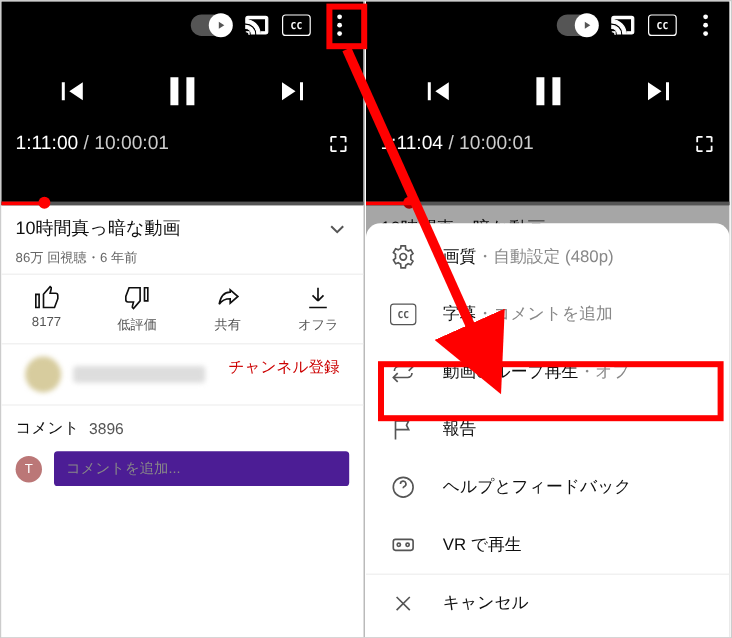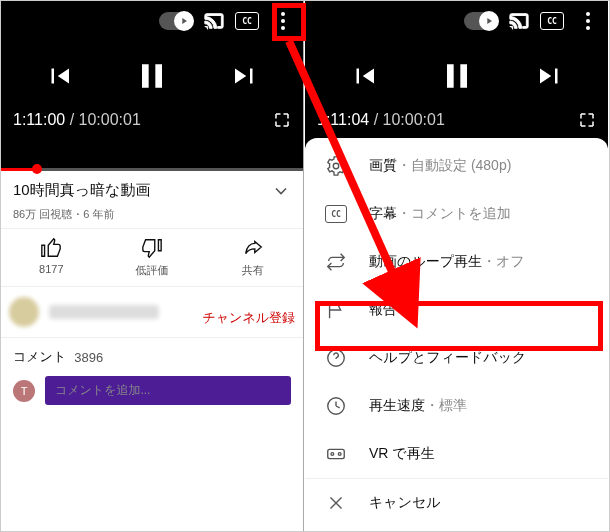--- a/index.html
+++ b/index.html
@@ -39,21 +39,21 @@
   .meta .row1{display:flex;align-items:flex-start;justify-content:space-between;gap:40px;}
   .meta .title{font-size:15px;}
   .meta .chev svg{width:20px;height:20px;stroke:#555;fill:none;stroke-width:2;}
   .meta .sub{font-size:11px;color:#666;margin-top:3px;}
 
   .actions{display:flex;padding:8px 0;border-bottom:1px solid #eee;justify-content:center;}
   .actions .act{flex:1;display:flex;flex-direction:column;align-items:center;gap:4px;font-size:11px;color:#555;}
   .actions .act .aicon{height:22px;display:flex;align-items:center;justify-content:center;}
   .actions .act .aicon svg{width:22px;height:22px;fill:none;stroke:#0f0f0f;stroke-width:1.5;}
 
-  .channel{display:flex;align-items:flex-end;justify-content:space-between;padding:10px 8px;border-bottom:1px solid #eee;}
+  .channel{display:flex;align-items:flex-start;justify-content:space-between;padding:10px 20px;border-bottom:1px solid #eee;}
   .channel .chleft{display:flex;align-items:center;gap:10px;}
   .avatar{width:30px;height:30px;border-radius:50%;background:#d7cc9e;filter:blur(2px);}
   .chname{width:110px;height:14px;background:#ddd;border-radius:3px;filter:blur(2px);}
   .subscribe{color:#cc0000;font-size:13px;font-weight:500;}
 
   .comments{padding:10px 12px;}
   .comments .chead{font-size:13px;display:flex;gap:8px;align-items:center;}
   .comments .count{color:#555;}
   .cinput{display:flex;align-items:center;gap:10px;margin-top:10px;}
   .cava{width:22px;height:22px;border-radius:50%;background:#b77;color:#fff;font-size:11px;display:flex;align-items:center;justify-content:center;}
@@ -171,20 +171,28 @@
         <span>低評価</span>
       </div>
       <div class="act">
         <div class="aicon">
             <svg viewBox="0 0 24 24">
               <path d="M14 5l7 6-7 6v-4c-5 0-8 2-10 5 1-6 4-11 10-11V5z"></path>
             </svg>
           </div>
         <span>共有</span>
       </div>
+      <div class="act">
+        <div class="aicon">
+            <svg viewBox="0 0 24 24">
+              <path d="M12 3v12m0 0l-5-5m5 5l5-5M4 21h16"></path>
+            </svg>
+          </div>
+        <span>オフラ</span>
+      </div>
     </div>
 
     <div class="channel">
       <div class="chleft">
         <div class="avatar"></div>
         <div class="chname"></div>
       </div>
       <div class="subscribe">チャンネル登録</div>
     </div>
 
@@ -304,29 +312,20 @@
         <div><span>報告</span></div>
       </div>
       <div class="mitem">
         <div class="micon">
             <svg viewBox="0 0 24 24">
               <circle cx="12" cy="12" r="9"></circle>
               <path d="M9.5 9a2.5 2.5 0 1 1 3.5 2.3c-.9.4-1 1-1 1.7M12 17h.01"></path>
             </svg>
           </div>
         <div><span>ヘルプとフィードバック</span></div>
-      </div>
-      <div class="mitem">
-        <div class="micon">
-            <svg viewBox="0 0 24 24">
-              <circle cx="12" cy="12" r="9"></circle>
-              <path d="M12 12V7M12 12l4 2"></path>
-            </svg>
-          </div>
-        <div><span>再生速度</span><span class="state">・標準</span></div>
       </div>
       <div class="mitem">
         <div class="micon">
             <svg viewBox="0 0 24 24">
               <rect x="3" y="7" width="18" height="10" rx="2"></rect>
               <circle cx="8" cy="12" r="1.5"></circle>
               <circle cx="16" cy="12" r="1.5"></circle>
             </svg>
           </div>
         <div><span>VR で再生</span></div>

